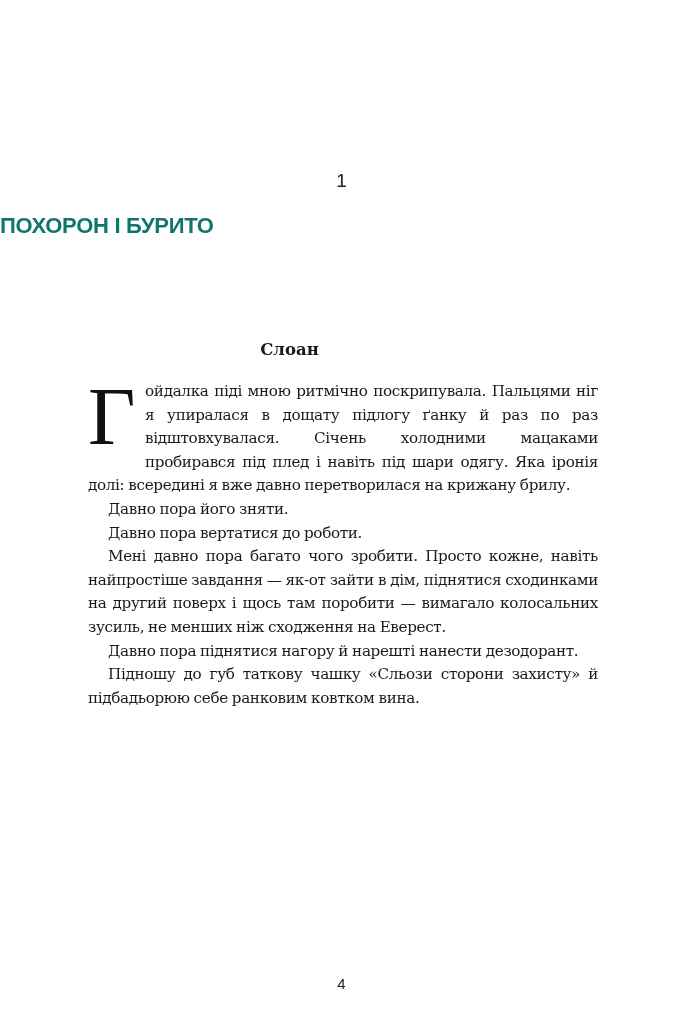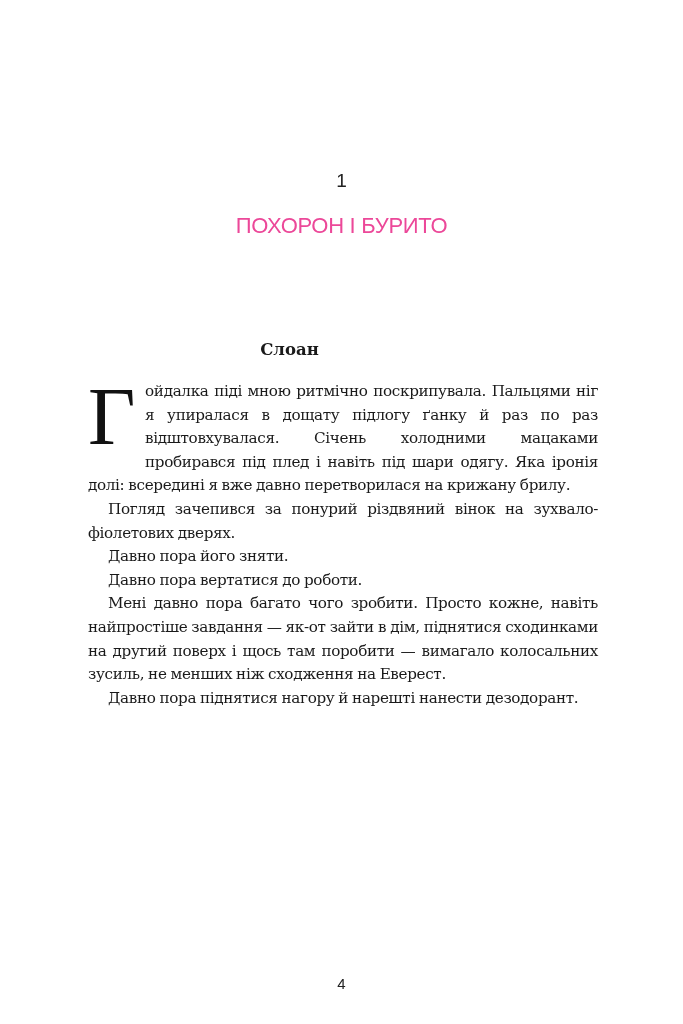--- a/index.html
+++ b/index.html
@@ -7,23 +7,23 @@
       width: 683px; height: 1024px; position: relative; overflow: hidden;
       font-family: "DejaVu Serif", "Liberation Serif", serif;
       color: #1a1a1a;
     }
     .chapter-num {
       position: absolute; top: 170px; left: 0; width: 683px; text-align: center;
       font-family: "Liberation Sans", sans-serif; font-size: 19px; font-weight: 300;
       color: #222;
     }
     .chapter-title {
-      position: absolute; top: 213px; left: 0; width: 683px; text-align: center;
-      font-family: "Liberation Sans", sans-serif; font-size: 22px; font-weight: 400;
-      letter-spacing: -0.3px; color: #ec4899;
+      position: absolute; top: 213px; left: 0; width: 683px; 
+      font-family: "Liberation Sans", sans-serif; font-size: 22px; font-weight: 700;
+      letter-spacing: -0.3px; color: #0f766e;
     }
     .pov {
       position: absolute; top: 340px; left: 0; width: 579px; text-align: center;
       font-family: "DejaVu Serif", serif; font-weight: bold; font-size: 16.5px;
     }
     .body-text {
       position: absolute; top: 380px; left: 88px; width: 510px;
       font-family: "DejaVu Serif", serif; font-size: 15.2px; line-height: 23.6px;
       text-align: justify; letter-spacing: -0.35px; word-spacing: -0.5px;
     }
@@ -42,21 +42,21 @@
 </head>
 <body>
 
 <div>
   <div class="chapter-num">1</div>
   <div class="chapter-title">ПОХОРОН І БУРИТО</div>
   <div class="pov">Слоан</div>
 
   <div class="body-text">
     <p class="first"><span class="dropcap">Г</span><span>ойдалка піді мною ритмічно поскрипувала. Пальцями ніг я упиралася в дощату підлогу ґанку й раз по раз відштовхувалася. Січень холодними мацаками пробирався під плед і навіть під шари одягу. Яка іронія долі: всередині я вже давно перетворилася на крижану брилу.</span></p>
-    <p>Погляд зачепився за понурий різдвяний вінок на зухвало-фіолетових дверях.</p>
     <p>Давно пора його зняти.</p>
     <p>Давно пора вертатися до роботи.</p>
     <p>Мені давно пора багато чого зробити. Просто кожне, навіть найпростіше завдання — як-от зайти в дім, піднятися сходинками на другий поверх і щось там поробити — вимагало колосальних зусиль, не менших ніж сходження на Еверест.</p>
     <p>Давно пора піднятися нагору й нарешті нанести дезодорант.</p>
+    <p>Підношу до губ таткову чашку «Сльози сторони захисту» й підбадьорюю себе ранковим ковтком вина.</p>
   </div>
 
   <div class="page-num">4</div>
 </div>
 
 </body></html>

